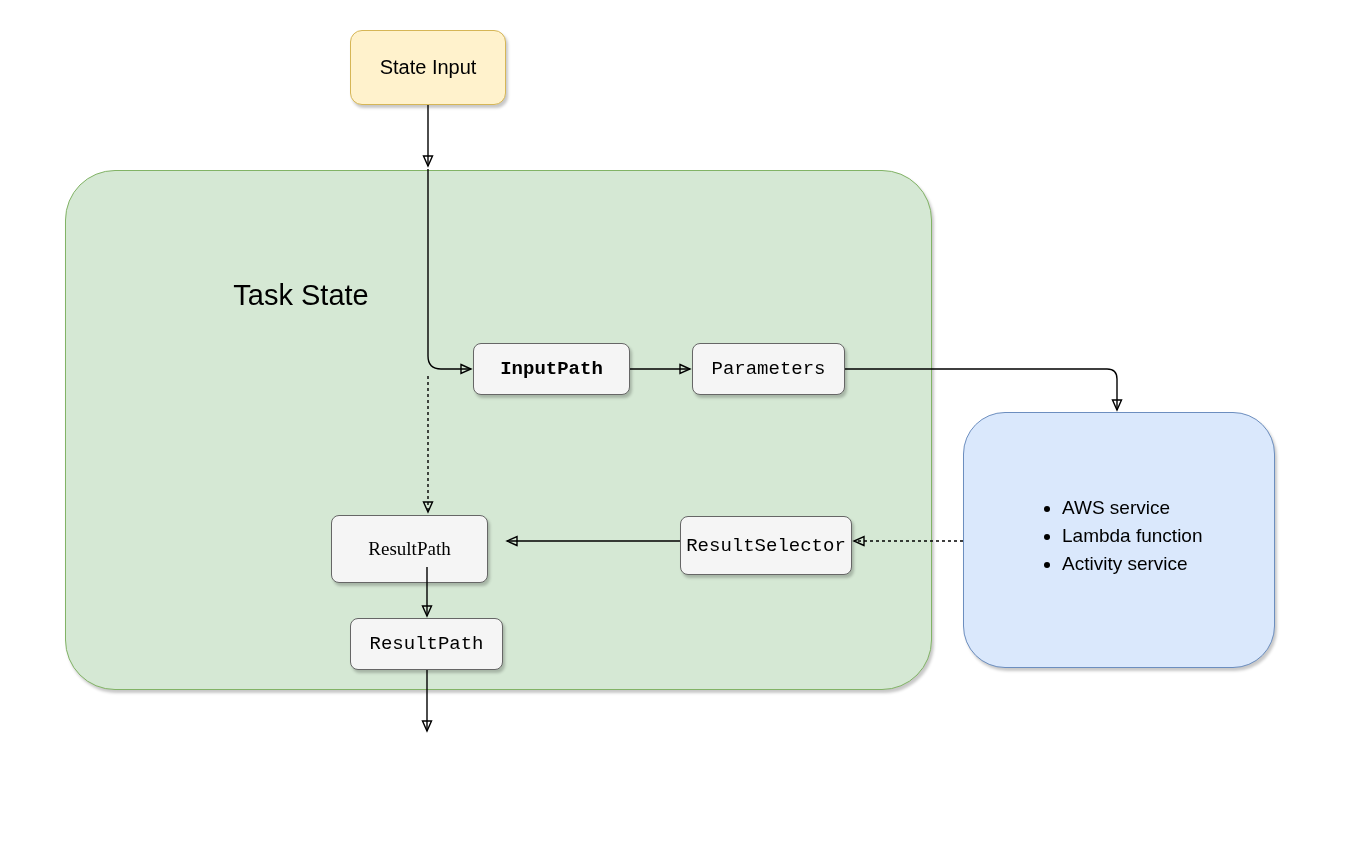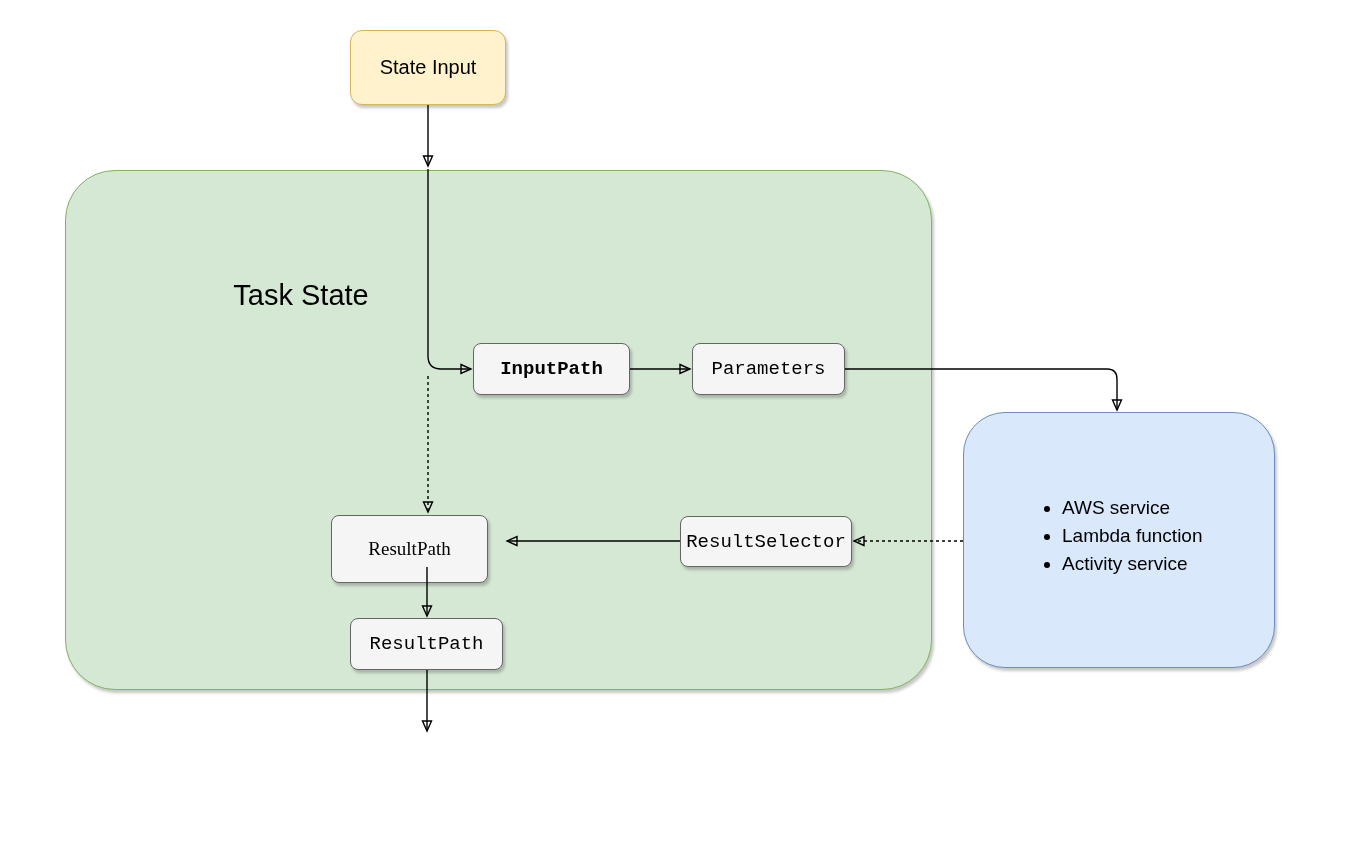--- a/index.html
+++ b/index.html
@@ -68,21 +68,21 @@
     font-size: 29px;
     color: #000000;
     z-index: 2;
   }
   
   #state-input     { left: 350px; top: 30px;  width: 156px; height: 75px; }
   #task-state      { left: 65px;  top: 170px; width: 867px; height: 520px; }
   #input-path      { left: 473px; top: 343px; width: 157px; height: 52px; font-weight: bold; }
   #parameters      { left: 692px; top: 343px; width: 153px; height: 52px; }
   #result-path     { left: 331px; top: 515px; width: 157px; height: 68px; font-family: Liberation Serif, serif; }
-  #result-selector { left: 680px; top: 516px; width: 172px; height: 51px; }
+  #result-selector { left: 680px; top: 516px; width: 172px; height: 59px; }
   #output-path     { left: 350px; top: 618px; width: 153px; height: 52px; }
   #state-output    { left: 349px; top: 733px; width: 154px; height: 75px; }
   #task-resource   { left: 963px; top: 412px; width: 312px; height: 256px; }
 
   svg.wires {
     position: absolute;
     left: 0;
     top: 0;
     width: 1358px;
     height: 844px;

